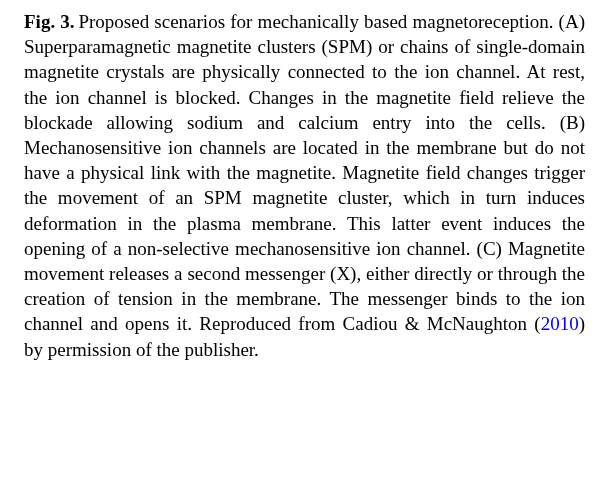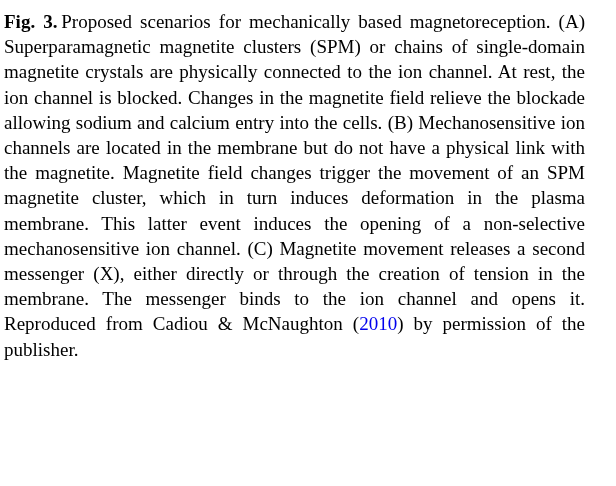--- a/index.html
+++ b/index.html
@@ -6,21 +6,21 @@
     margin: 0;
     padding: 0;
     background: #ffffff;
   }
   .page {
     position: relative;
     width: 616px;
     height: 370px;
     background: #ffffff;
     box-sizing: border-box;
-    padding: 9px 31px 0 4px;
+    padding: 9px 31px 0 24px;
     overflow: hidden;
   }
   .caption {
     margin: 0;
     font-family: "Liberation Serif", "DejaVu Serif", serif;
     font-size: 19px;
     line-height: 25.2px;
     color: #000000;
     text-align: justify;
     text-justify: inter-word;

